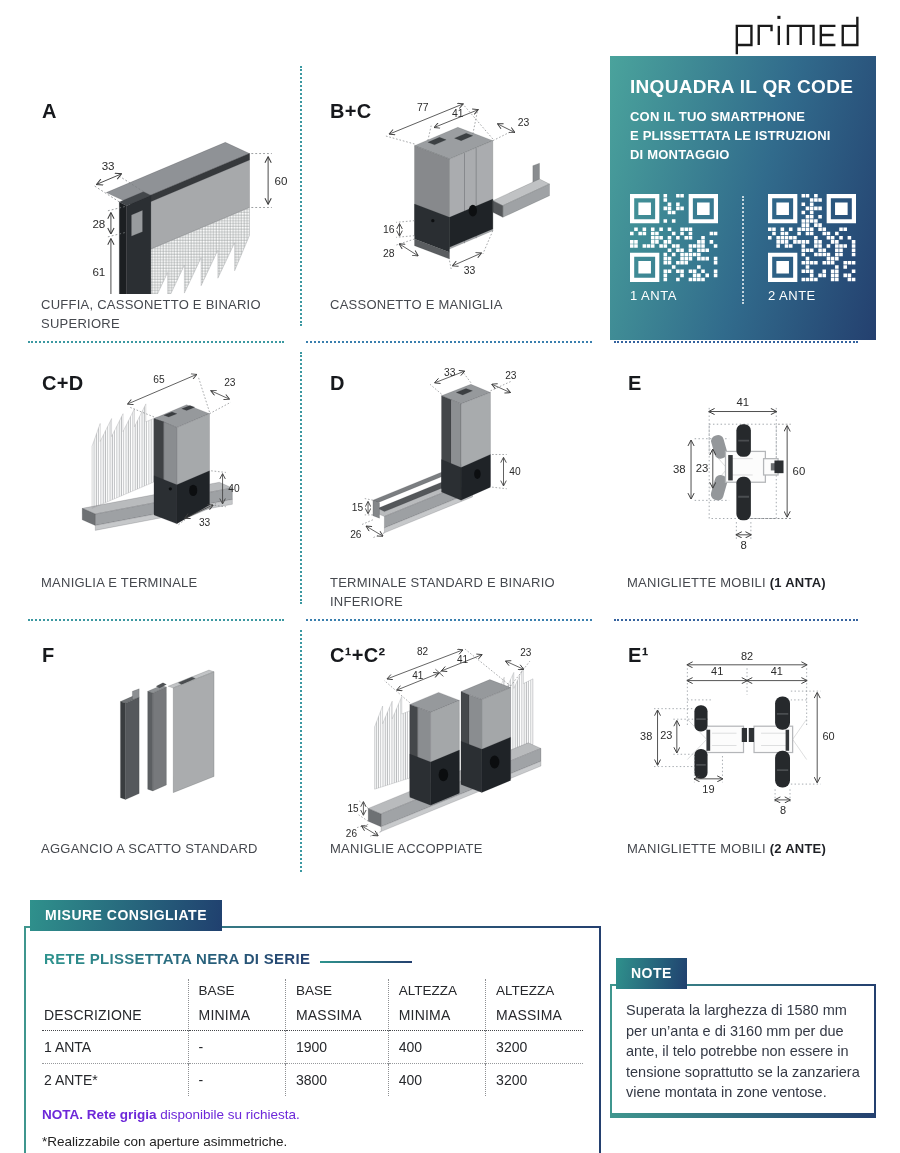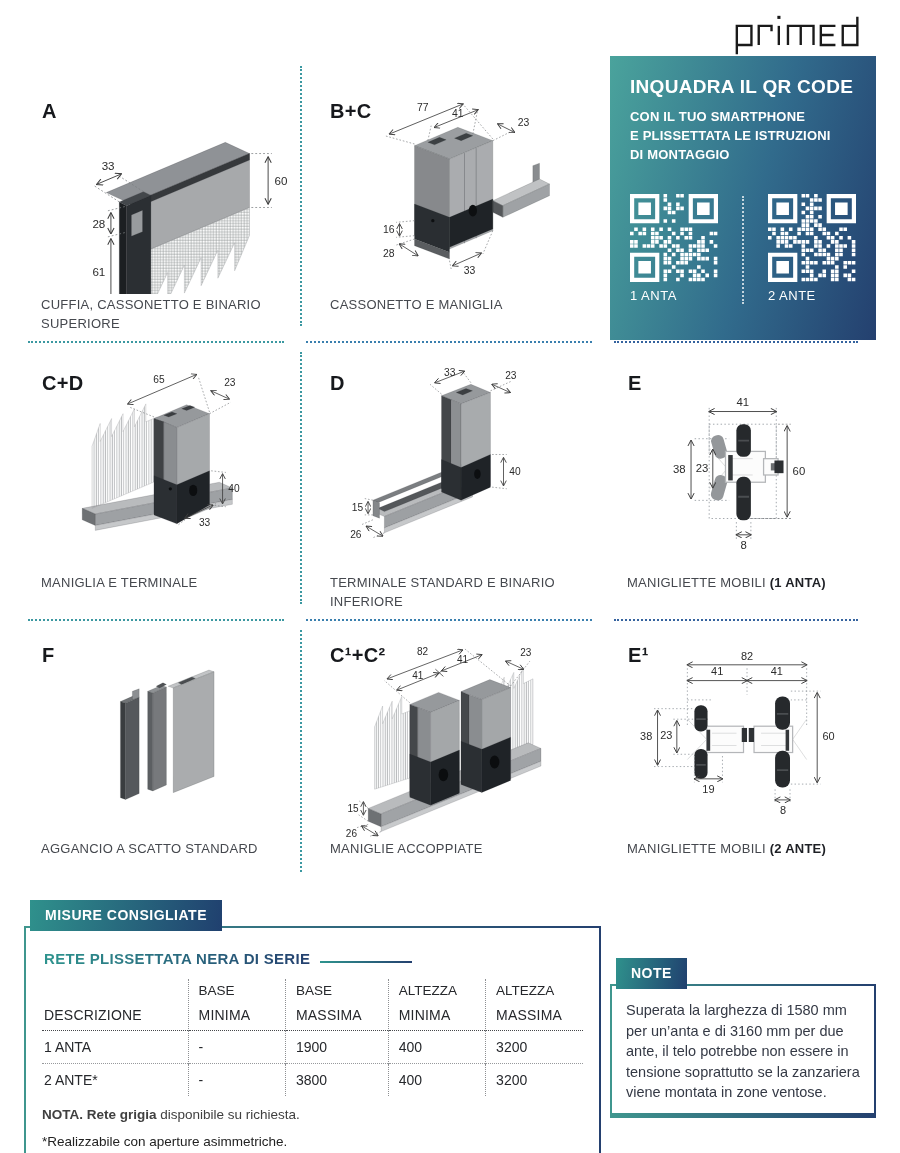--- a/index.html
+++ b/index.html
@@ -63,21 +63,21 @@
 
   table{width:100%;border-collapse:collapse;margin-top:12px;}
   th,td{text-align:left;font-size:14px;color:#26282c;padding:8px 10px;}
   th{vertical-align:bottom;padding-bottom:7px;padding-top:4px;}
   th:first-child,td:first-child{padding-left:2px;}
   th+th,td+td{border-left:1px dotted #8d8f92;}
   thead tr{border-bottom:1px dotted #45474a;}
   tbody tr+tr{border-top:1px dotted #97999c;}
   .h1{font-weight:400;font-size:13.5px;margin-bottom:9px;}
   .h2{font-weight:400;font-size:14px;letter-spacing:.2px;}
-  .nota{margin:11px 0 1px;font-size:13.5px;color:#404040;}
+  .nota{margin:11px 0 1px;font-size:13.5px;color:#6d28d9;}
   .ast{margin:12px 0 3px;font-size:13.5px;color:#222;}
 </style>
 </head>
 <body>
 
 <svg width="0" height="0" style="position:absolute" aria-hidden="true">
   <defs>
     <marker id="arr" viewBox="0 0 8 8" refX="7" refY="4" markerWidth="8" markerHeight="8" orient="auto-start-reverse" markerUnits="userSpaceOnUse">
       <path d="M1,0.6 L7.6,4 L1,7.4" fill="none" stroke="#3d3d3d" stroke-width="1.1"></path>
     </marker>

